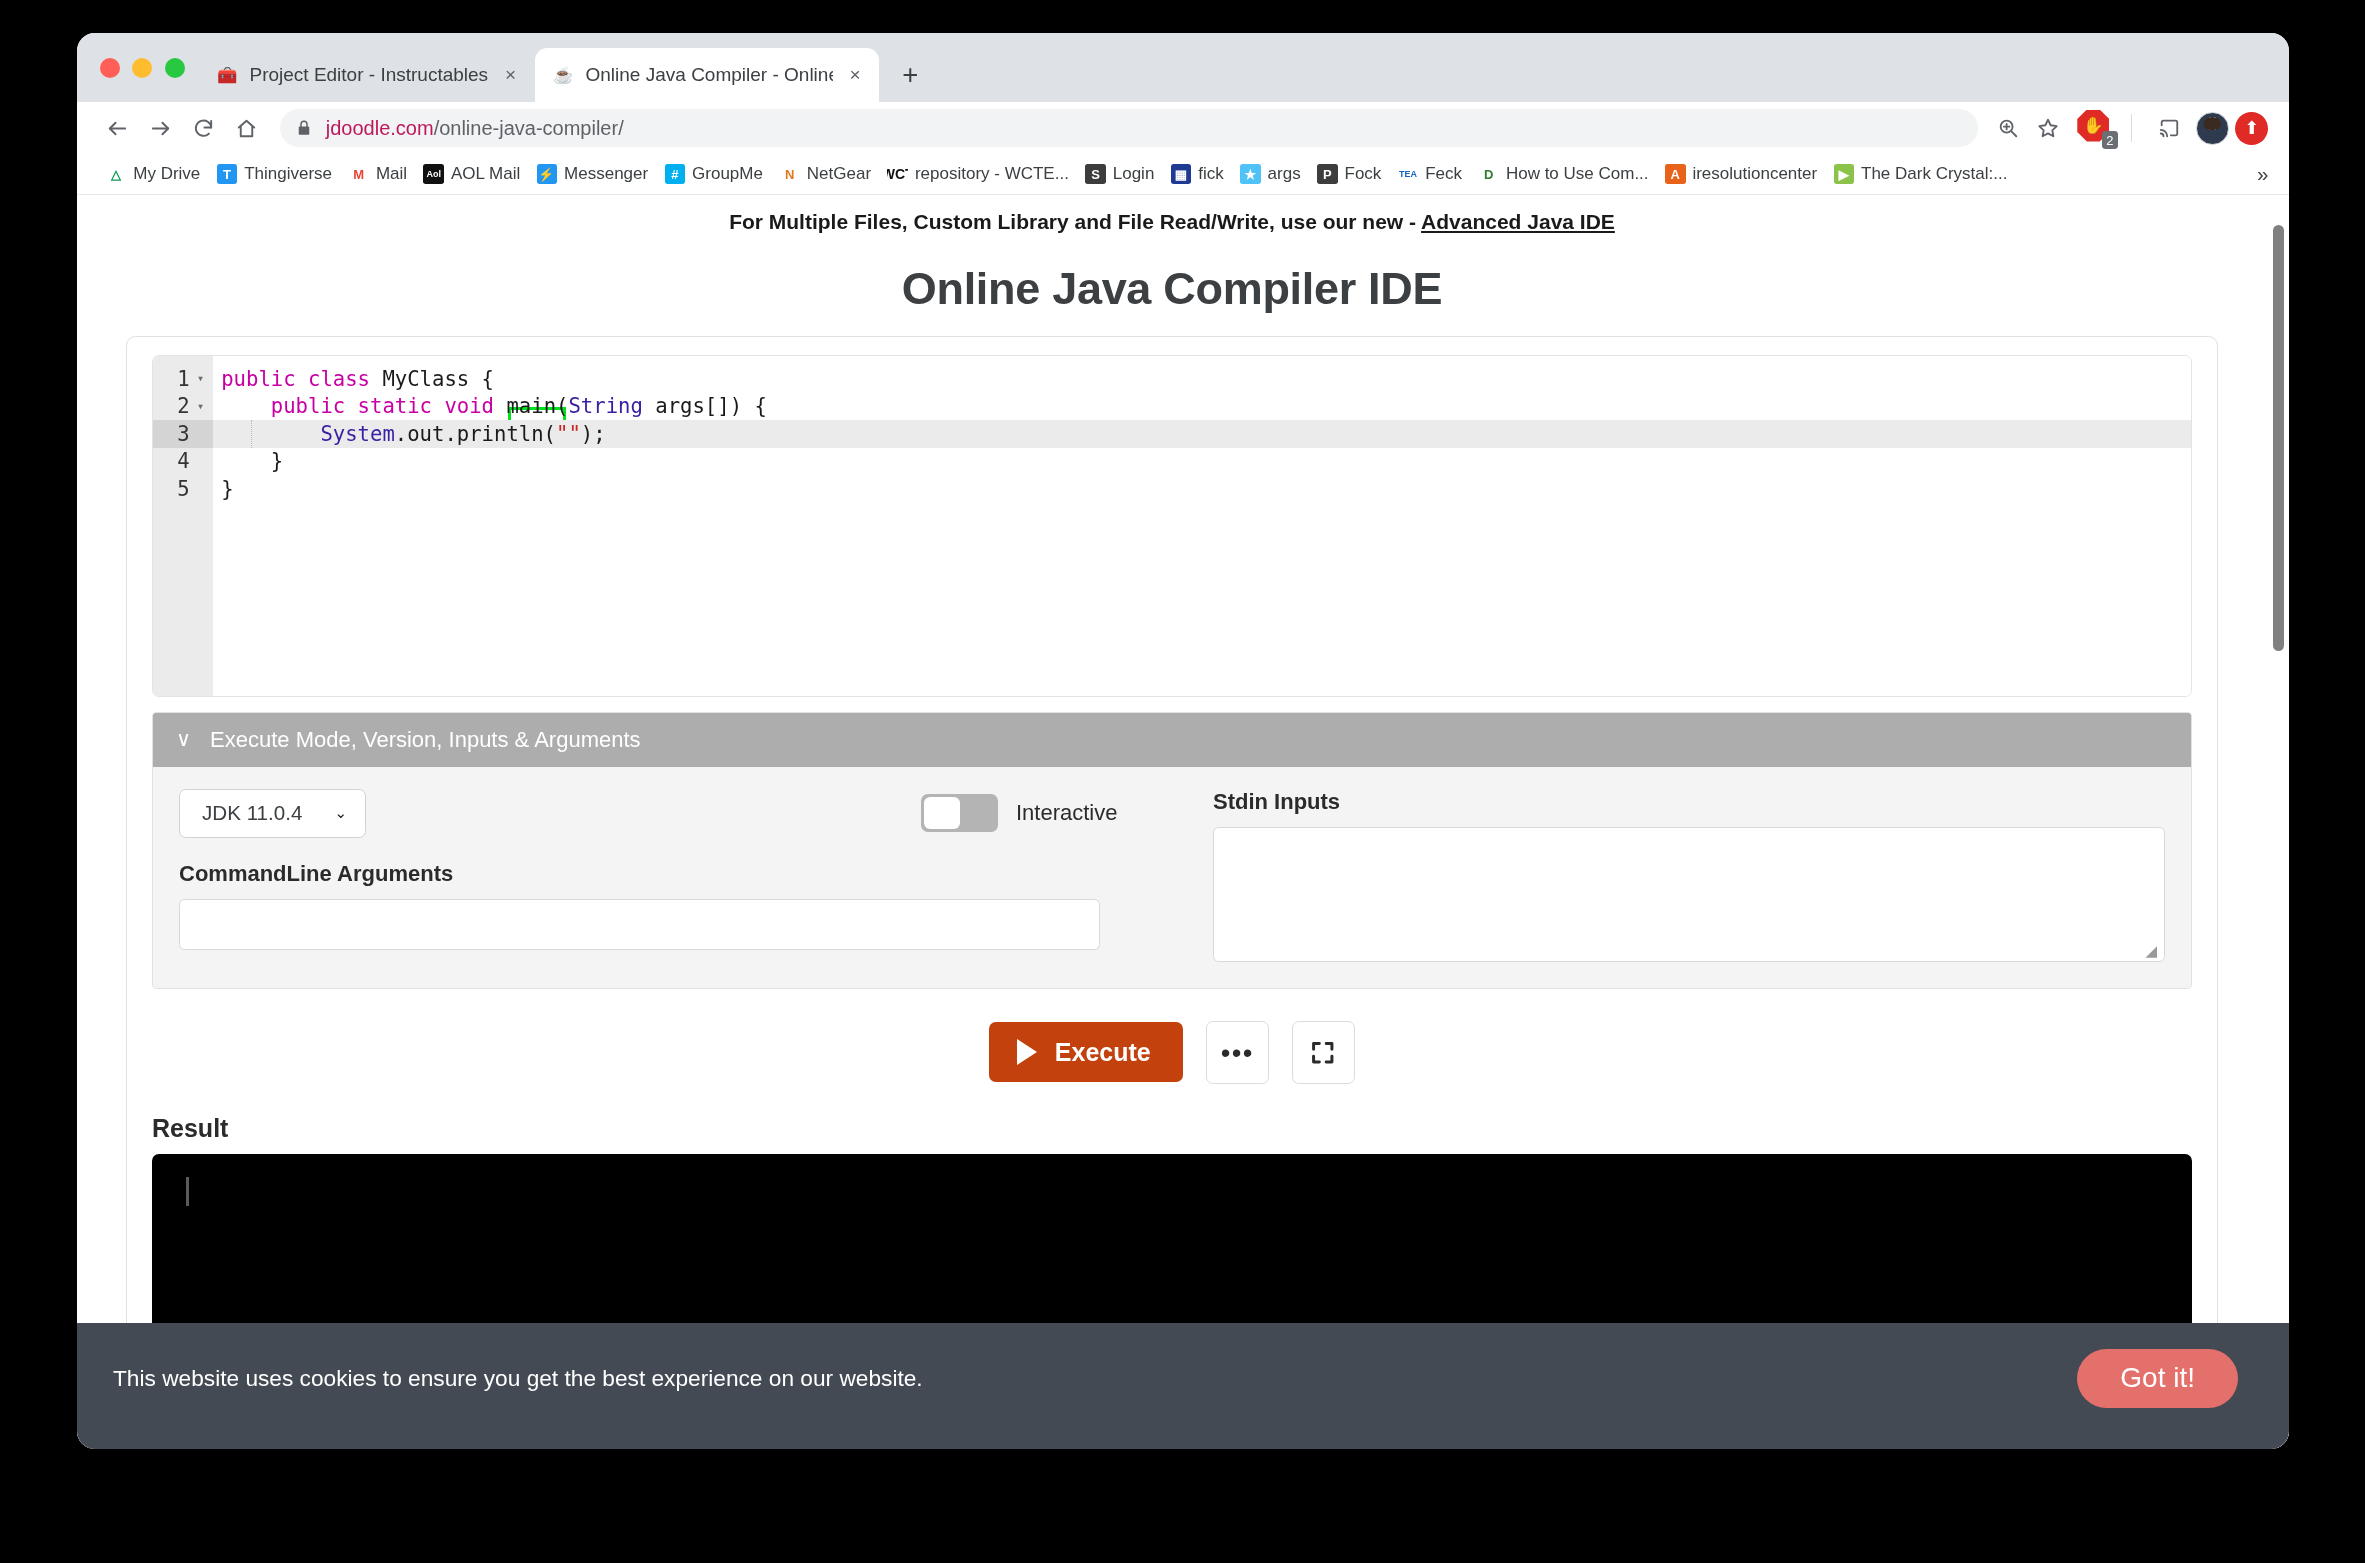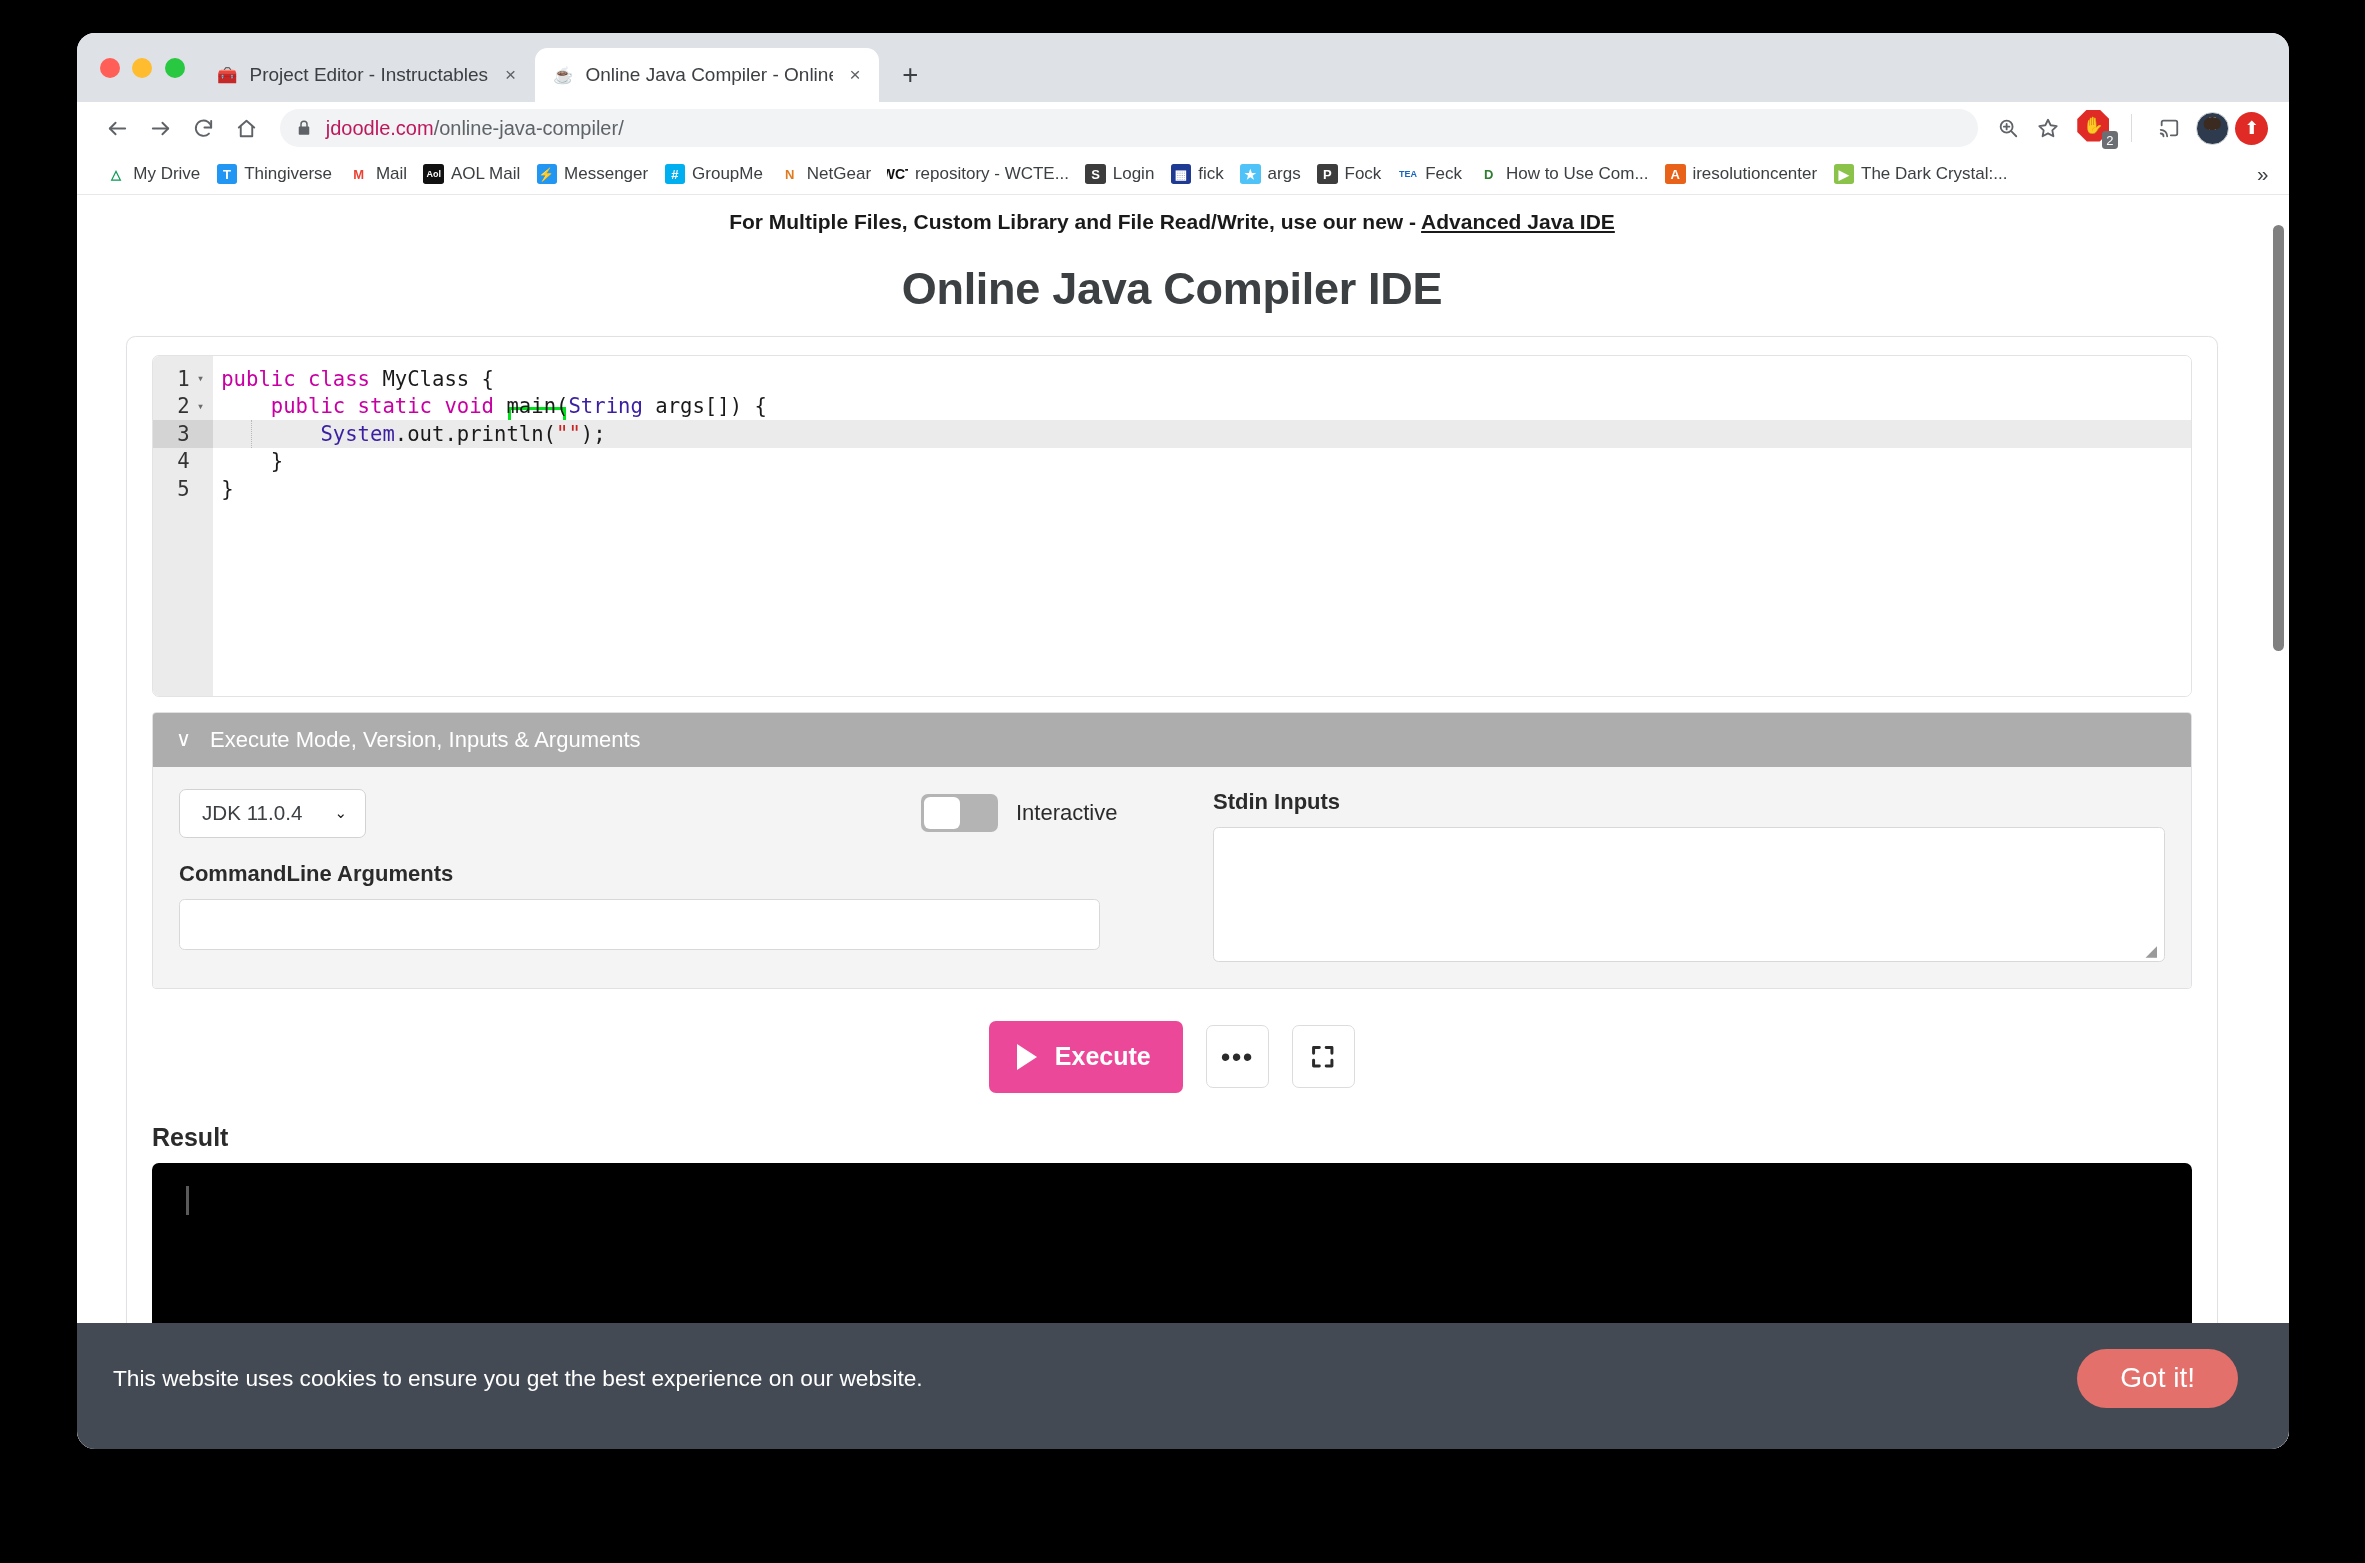--- a/index.html
+++ b/index.html
@@ -390,23 +390,23 @@
     color: #9a9a9a; font-size: 15px; line-height: 1;
   }
 
   
   #action-row {
     display: flex; align-items: center; justify-content: center;
     gap: 23px;
     margin-top: 32px;
   }
   #execute-btn {
-    background: #ec4899;
+    background: #c2410c;
     color: #fff;
-    height: 72px;
+    height: 60px;
     border-radius: 6.9px;
     display: flex; align-items: center; gap: 18px;
     padding: 0 32px 0 27.5px;
     font-size: 25px; font-weight: 700;
   }
   #play-icon {
     width: 0; height: 0;
     border-left: 20.6px solid #fff;
     border-top: 13px solid transparent;
     border-bottom: 13px solid transparent;

